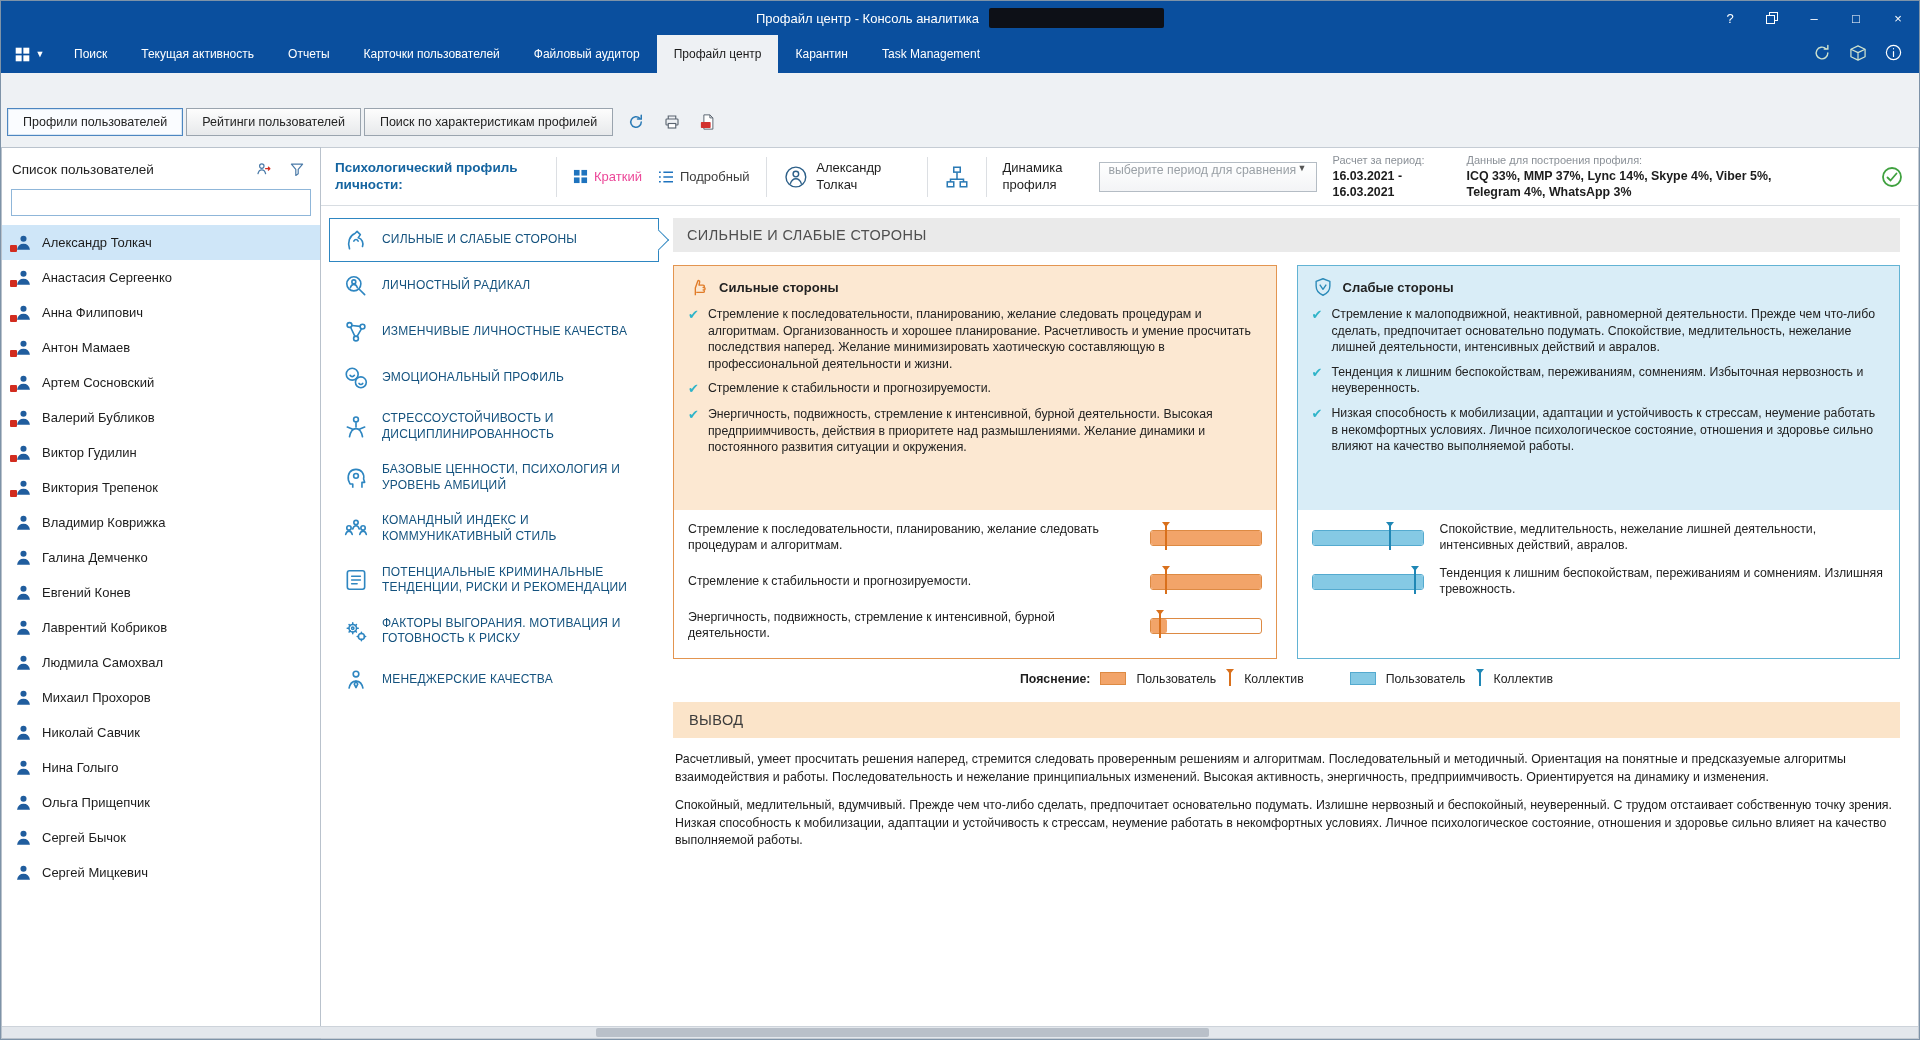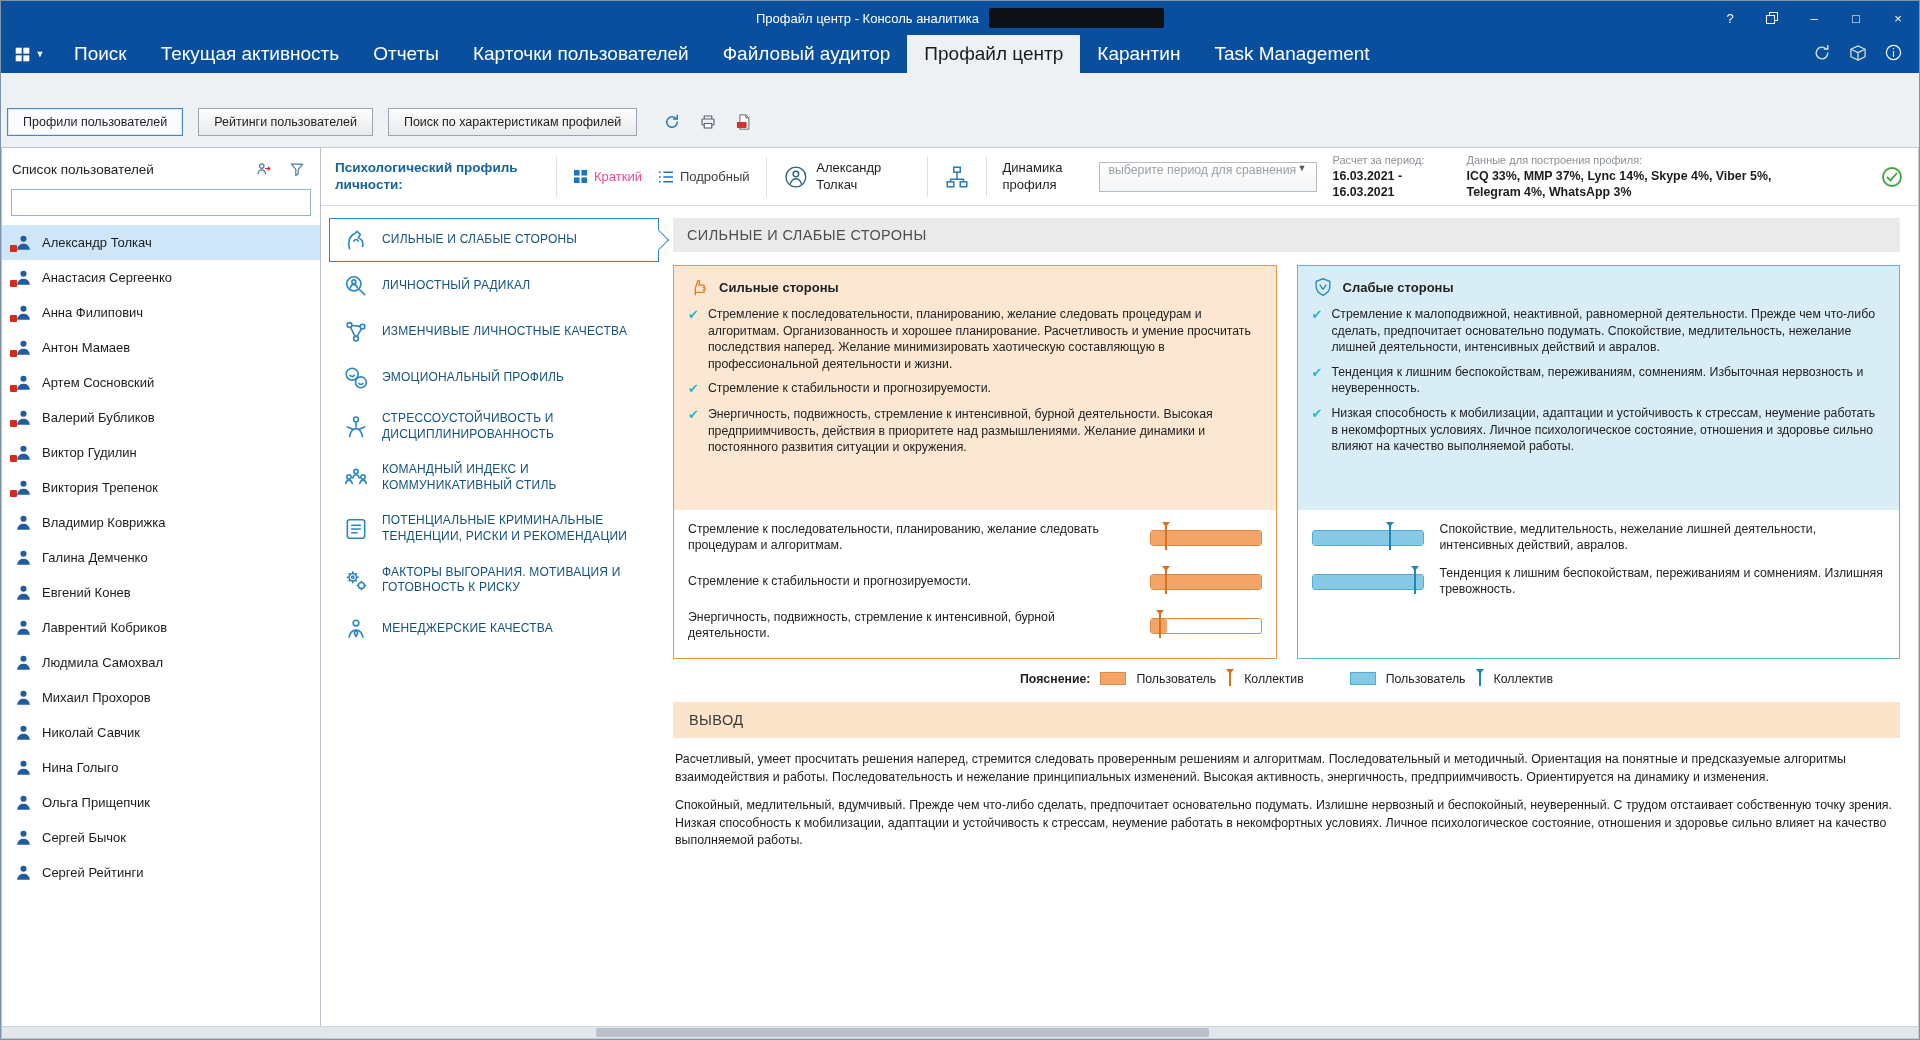--- a/index.html
+++ b/index.html
@@ -17,29 +17,29 @@
 .overlap-ic{position:relative;width:12px;height:12px}
 .overlap-ic span{position:absolute;border:1.4px solid #fff;width:9px;height:9px}
 .overlap-ic span:first-child{right:0;top:0}
 .overlap-ic span:last-child{left:0;bottom:0;background:#0a4f9e}
 
 
 .menubar{height:38px;background:#0a4f9e;flex:none;display:flex;align-items:stretch;color:#fff}
 .grid-btn{width:56px;display:flex;align-items:center;justify-content:center;gap:5px}
 .grid-btn .caret{font-size:9px;color:#fff}
 .menubar-tabs{display:flex;align-items:stretch}
-.menu-tab{display:flex;align-items:center;padding:0 17px;font-size:19px;color:#fff;white-space:nowrap}
+.menu-tab{display:flex;align-items:center;padding:0 17px;font-size:12px;color:#fff;white-space:nowrap}
 .menu-tab.active{background:#eef1f4;color:#1b1b1b}
 .menu-right{margin-left:auto;display:flex;align-items:center;gap:16px;padding-right:16px}
 
 
 .workspace{flex:1;display:flex;flex-direction:column;padding-top:34px;min-height:0}
 .toolbar-row{height:30px;margin-left:6px;display:flex;align-items:center;flex:none}
 .toolbar-tabs{display:flex;align-items:center}
-.tool-tab{height:28px;display:flex;align-items:center;padding:0 15px;background:linear-gradient(#fdfdfd,#e7e9eb);border:1px solid #9aa4ae;font-size:12.5px;color:#222;margin-right:15px;white-space:nowrap}
+.tool-tab{height:28px;display:flex;align-items:center;padding:0 15px;background:linear-gradient(#fdfdfd,#e7e9eb);border:1px solid #9aa4ae;font-size:12.5px;color:#222;margin-right:3px;white-space:nowrap}
 .tool-tab.active{background:#fafcff;border:1px solid #4d86c0;box-shadow:inset 0 0 0 1px #d7e6f4}
 .tool-ic{width:32px;height:28px;display:flex;align-items:center;justify-content:center;margin-left:4px}
 
 
 .main{flex:1;display:flex;margin-top:10px;min-height:0}
 .sidebar{width:320px;flex:none;background:#fff;border:1px solid #b9c2cc;display:flex;flex-direction:column;min-height:0}
 .sb-head{display:flex;align-items:center;padding:9px 10px 5px}
 .sb-title{font-size:13.5px;color:#222}
 .sb-actions{margin-left:auto;display:flex;gap:8px}
 .sb-act{width:26px;height:24px;display:flex;align-items:center;justify-content:center}
@@ -410,21 +410,21 @@
               </span>
               <span class="user-name">Сергей Бычок</span>
             </div>
             <div class="user-row">
               <span class="user-ic">
                 <svg width="19" height="19" viewBox="0 0 20 20">
                   <circle cx="10" cy="6" r="3.2" fill="#205d9e"></circle>
                   <path d="M3.2 17.5c.8-4.2 3.2-6.3 6.8-6.3s6 2.1 6.8 6.3z" fill="#205d9e"></path>
                 </svg>
               </span>
-              <span class="user-name">Сергей Рейтинги</span>
+              <span class="user-name">Сергей Мицкевич</span>
             </div>
           </div>
       </aside>
 
       <div class="content">
 
         <div class="content-header">
           <div class="hdr-title">Психологический профиль личности:</div>
           <div class="hsep"></div>
           <div class="views">
@@ -531,20 +531,29 @@
                 <span class="sm-label">ЭМОЦИОНАЛЬНЫЙ ПРОФИЛЬ</span>
               </div>
               <div class="sm-item">
                 <span class="sm-ic">
                   <svg width="26" height="26" viewBox="0 0 24 24" fill="none" stroke="#2e86c1" stroke-width="1.5" stroke-linecap="round">
                     <circle cx="12" cy="5" r="2.2"></circle>
                     <path d="M12 8v4M6 21c1-5 3-7.5 6-7.5s5 2.5 6 7.5M4 12l5 2M20 12l-5 2"></path>
                   </svg>
                 </span>
                 <span class="sm-label">СТРЕССОУСТОЙЧИВОСТЬ И ДИСЦИПЛИНИРОВАННОСТЬ</span>
+              </div>
+              <div class="sm-item">
+                <span class="sm-ic">
+                  <svg width="26" height="26" viewBox="0 0 24 24" fill="none" stroke="#2e86c1" stroke-width="1.5" stroke-linejoin="round">
+                    <path d="M9 21v-3.5H6.5L5 14c-1-6 2-10 7-10s8 4 7 9l1 3h-2.5V21"></path>
+                    <circle cx="12" cy="10" r="2.2"></circle>
+                  </svg>
+                </span>
+                <span class="sm-label">БАЗОВЫЕ ЦЕННОСТИ, ПСИХОЛОГИЯ И УРОВЕНЬ АМБИЦИЙ</span>
               </div>
               <div class="sm-item">
                 <span class="sm-ic">
                   <svg width="26" height="26" viewBox="0 0 24 24" fill="none" stroke="#2e86c1" stroke-width="1.5" stroke-linecap="round">
                     <circle cx="12" cy="6" r="2"></circle>
                     <path d="M9 12c.5-2 1.6-3 3-3s2.5 1 3 3"></path>
                     <circle cx="5.5" cy="11" r="2"></circle>
                     <path d="M2.5 17c.5-2 1.6-3 3-3s2.5 1 3 3"></path>
                     <circle cx="18.5" cy="11" r="2"></circle>
                     <path d="M15.5 17c.5-2 1.6-3 3-3s2.5 1 3 3"></path>

